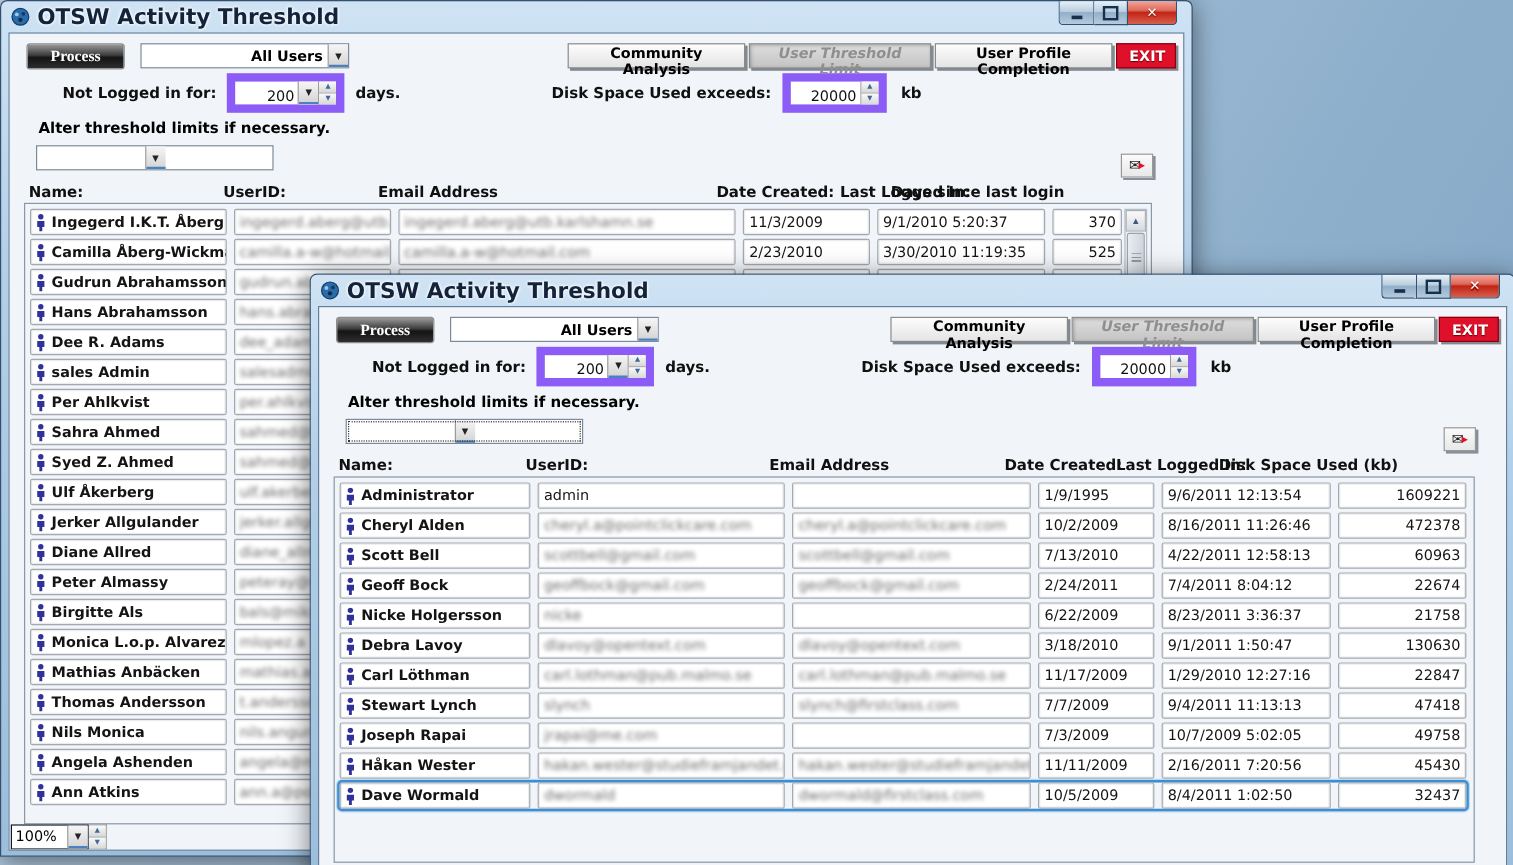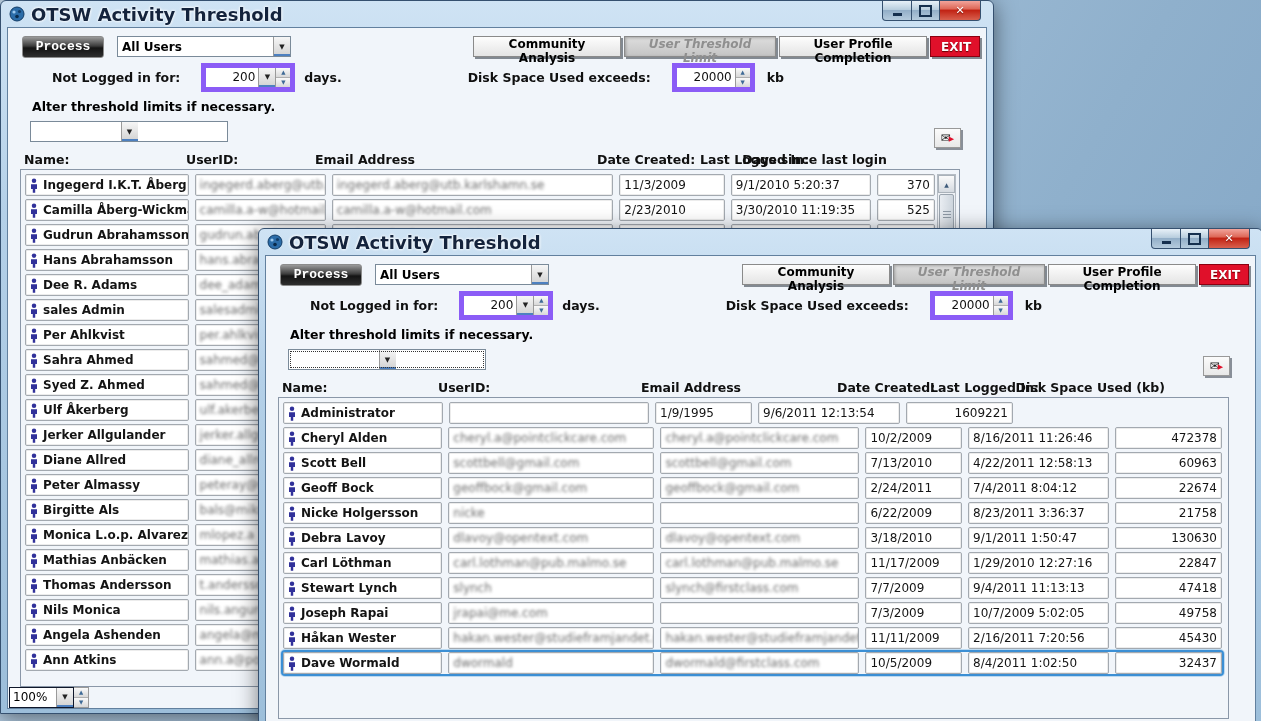--- a/index.html
+++ b/index.html
@@ -27,40 +27,40 @@
            color:#fff;font-size:11px;font-weight:700;text-shadow:0 1px 1px #7a0a00;}
   .glyph-min{width:9px;height:3px;background:#16304e;margin-top:7px;}
   .glyph-max{width:9px;height:8px;border:2px solid #16304e;background:transparent;}
   .content{position:absolute;left:6px;right:6px;top:26px;bottom:4px;background:#f1f5fa;
            border:1px solid #62809e;overflow:hidden;}
   .window.front .content{bottom:0;border-bottom:none;}
   
   .toolbar{display:flex;align-items:center;margin:8px 6px 0 14px;height:21px;gap:3px;}
   .btn-process{height:22px;width:82px;border:1px solid #8c8c8c;border-radius:3px;
         background:linear-gradient(180deg,#9a9a9a 0%,#3c3c3c 45%,#141414 55%,#2e2e2e 100%);
-        color:#fff;font-weight:700;font-size:13px;font-family:Liberation Mono, monospace;cursor:pointer;}
+        color:#fff;font-weight:700;font-size:13px;font-family:Liberation Serif, serif;cursor:pointer;}
   .combo{display:flex;align-items:center;background:#fff;border:1px solid #7a8a99;height:19px;}
-  .combo .combo-text{flex:1;font-size:12px;font-weight:700;padding:0 4px;white-space:nowrap;overflow:hidden;}
+  .combo .combo-text{flex:1;font-size:12px;font-weight:700;padding:0 4px;white-space:nowrap;overflow:hidden;text-align:right;}
   .combo-btn{width:16px;height:100%;display:flex;align-items:center;justify-content:center;
         background:linear-gradient(180deg,#f6f6f6,#d2d2d2);border-left:1px solid #9a9a9a;
         font-size:7px;color:#222;cursor:pointer;box-shadow:inset 0 -2px 0 #4d80c0;}
   .combo.users{width:172px;margin-left:10px;}
   .spacer{flex:1;}
   .btn{height:21px;border:1px solid #8a8a8a;background:linear-gradient(180deg,#fdfdfd,#e4e4e4);
        font-size:12px;font-weight:700;font-family:inherit;padding:0 10px;cursor:pointer;
        box-shadow:2px 2px 0 rgba(92,100,110,.75);}
   .btn.ca{width:148px;} .btn.utl{width:152px;} .btn.upc{width:148px;}
   .btn.disabled{background:linear-gradient(180deg,#dedede,#c4c4c4);color:var(--c-disabled,#8f8f8f);
        font-style:italic;cursor:default;box-shadow:2px 2px 0 rgba(92,100,110,.75),inset 1px 1px 3px rgba(0,0,0,.25);}
   .btn.exit{width:50px;background:var(--c-exit,#e0102a);color:#fff;border-color:#8a0010;
        text-shadow:0 1px 1px #600;box-shadow:2px 2px 0 rgba(92,100,110,.75);}
   
   .filter-row{display:flex;align-items:center;margin-top:10px;height:20px;font-size:12.5px;font-weight:700;color:#101010;}
   .flabel1{margin-left:44px;}
-  .spinbox{display:flex;align-items:center;height:19px;border:5px solid #8b5cf6;background:#fff;margin-left:21px;}
+  .spinbox{display:flex;align-items:flex-end;height:19px;border:7px solid #8b5cf6;background:#fff;margin-left:9px;}
   .sb-val{display:block;text-align:right;font-size:12px;font-weight:400;padding:0 3px;}
   .spinbox.days .sb-val{width:46px;} .spinbox.kb .sb-val{width:52px;}
   .spinner{display:flex;flex-direction:column;height:100%;width:14px;border-left:1px solid #9a9a9a;}
   .spinner i{flex:1;display:flex;align-items:center;justify-content:center;font-style:normal;
        font-size:5.5px;color:#3e6a96;background:linear-gradient(180deg,#fafafa,#d8d8d8);cursor:pointer;}
   .spinner i + i{border-top:1px solid #b0b0b0;}
   .days-label{margin-left:9px;} .disk-label{margin-left:126px;} .kb-label{margin-left:12px;}
   
   .alter{margin:12px 0 0 24px;font-size:12.5px;font-weight:700;height:15px;}
   .show-combo{width:196px;margin:7px 0 0 22px;flex-direction:column;}
@@ -794,20 +794,23 @@
       <div class="table-box">
         <div class="rows" id="front-rows" style="margin-right:2px;">
             <div class="trow">
               <div class="cell c-name">
                 <svg width="8" height="15" viewBox="0 0 8 16">
                   <circle cx="4" cy="2.8" r="2.4" fill="#31319a"></circle>
                   <path d="M0.8 6.6 h6.4 v5.2 h-1.9 v4 h-2.6 v-4 h-1.9 z" fill="#31319a"></path>
                 </svg>
                 <span>Administrator</span>
               </div>
+              <div class="cell c-uid">
+                <span>admin</span>
+              </div>
               <div class="cell c-email">
                 <span></span>
               </div>
               <div class="cell c-created">
                 <span>1/9/1995</span>
               </div>
               <div class="cell c-login">
                 <span>9/6/2011 12:13:54</span>
               </div>
               <div class="cell c-val num">

